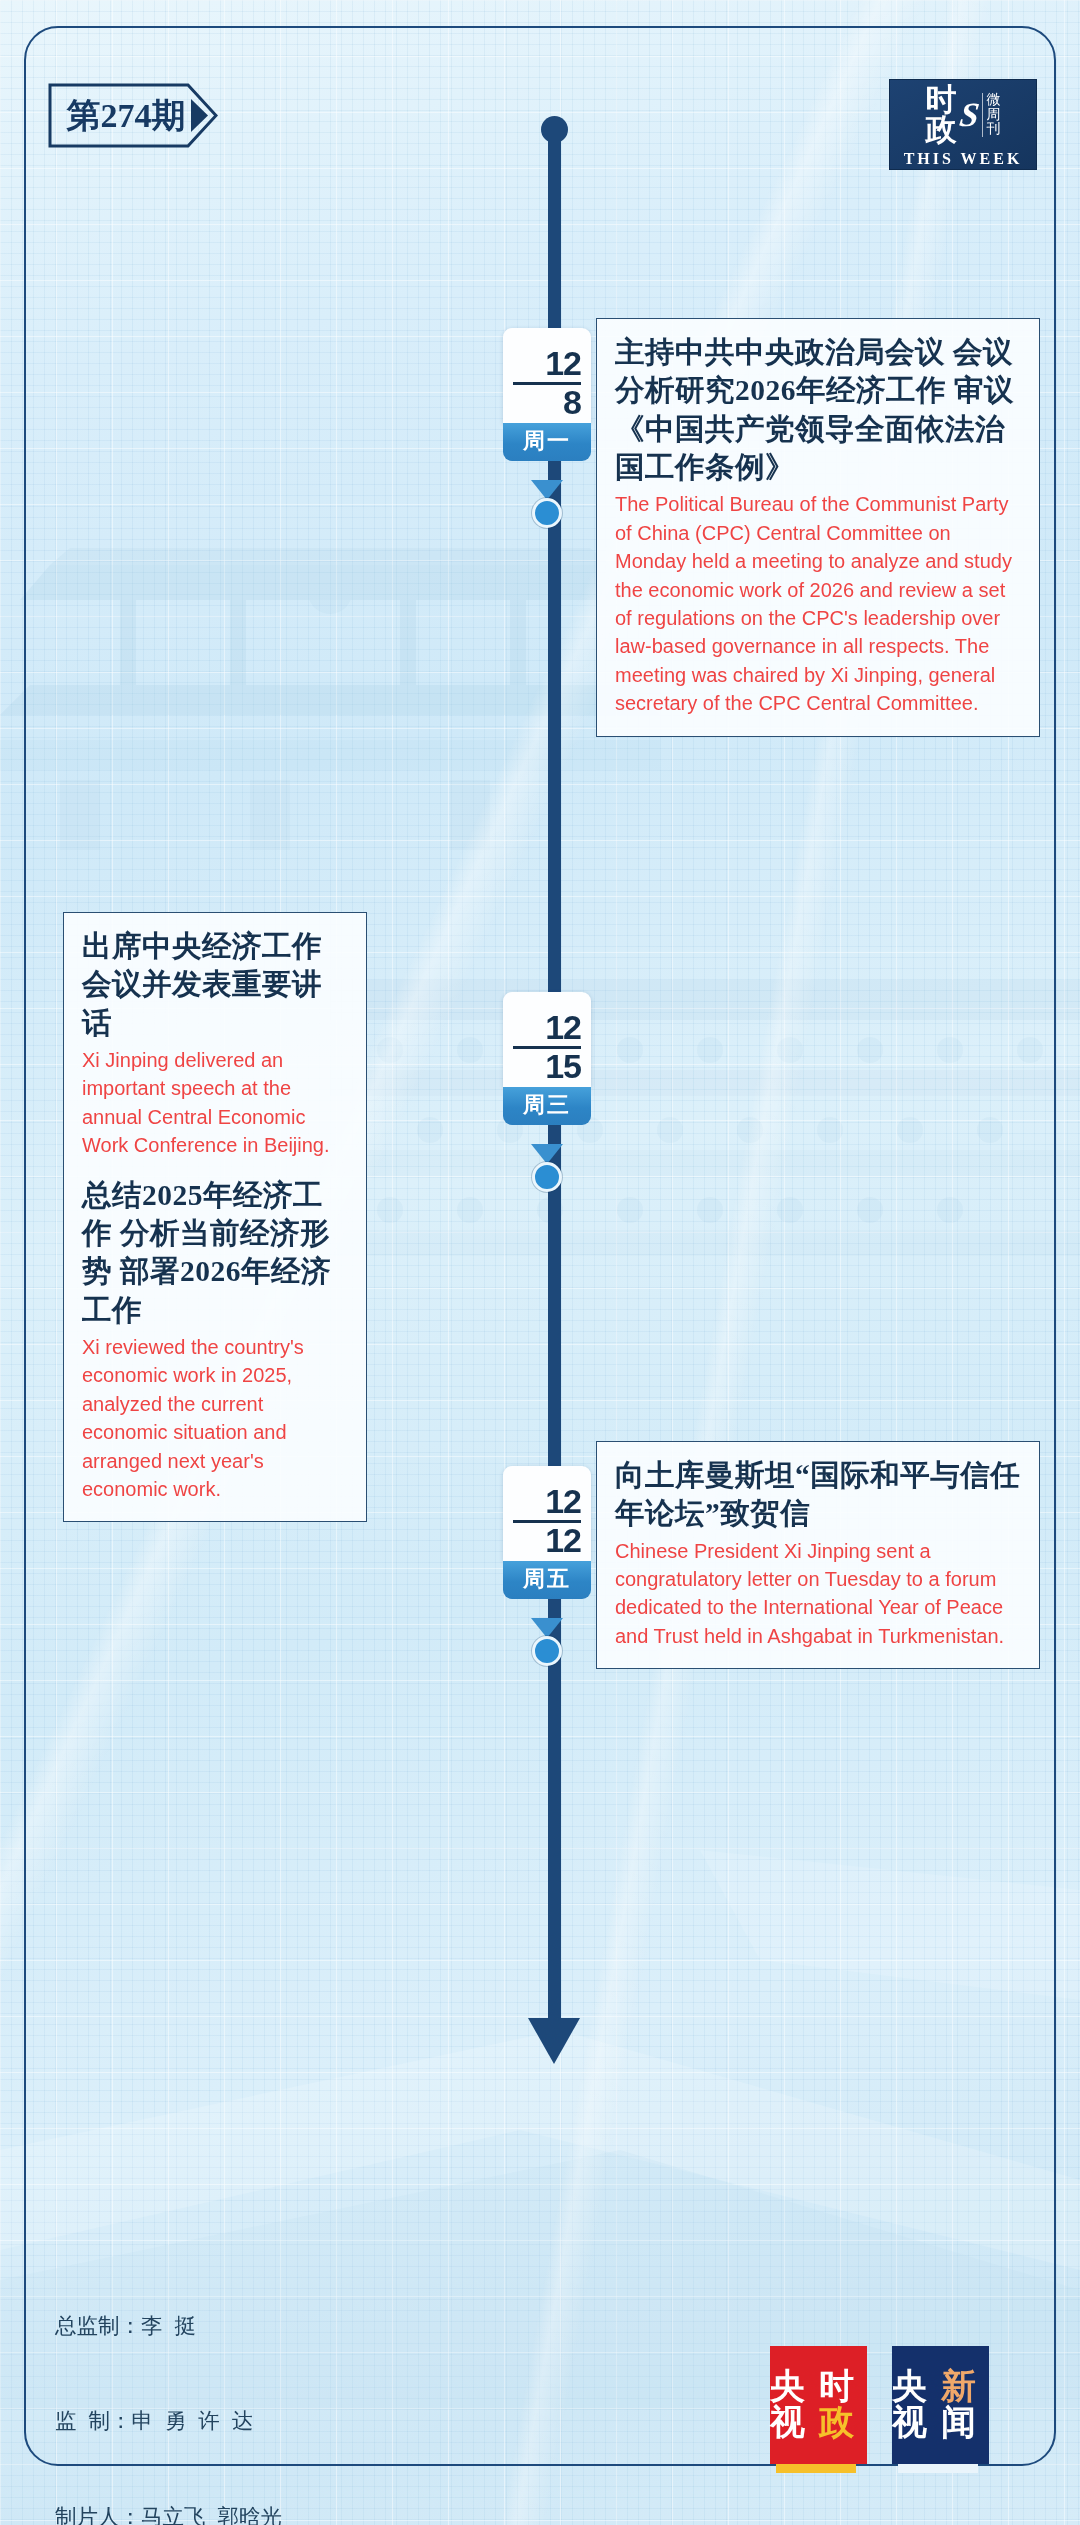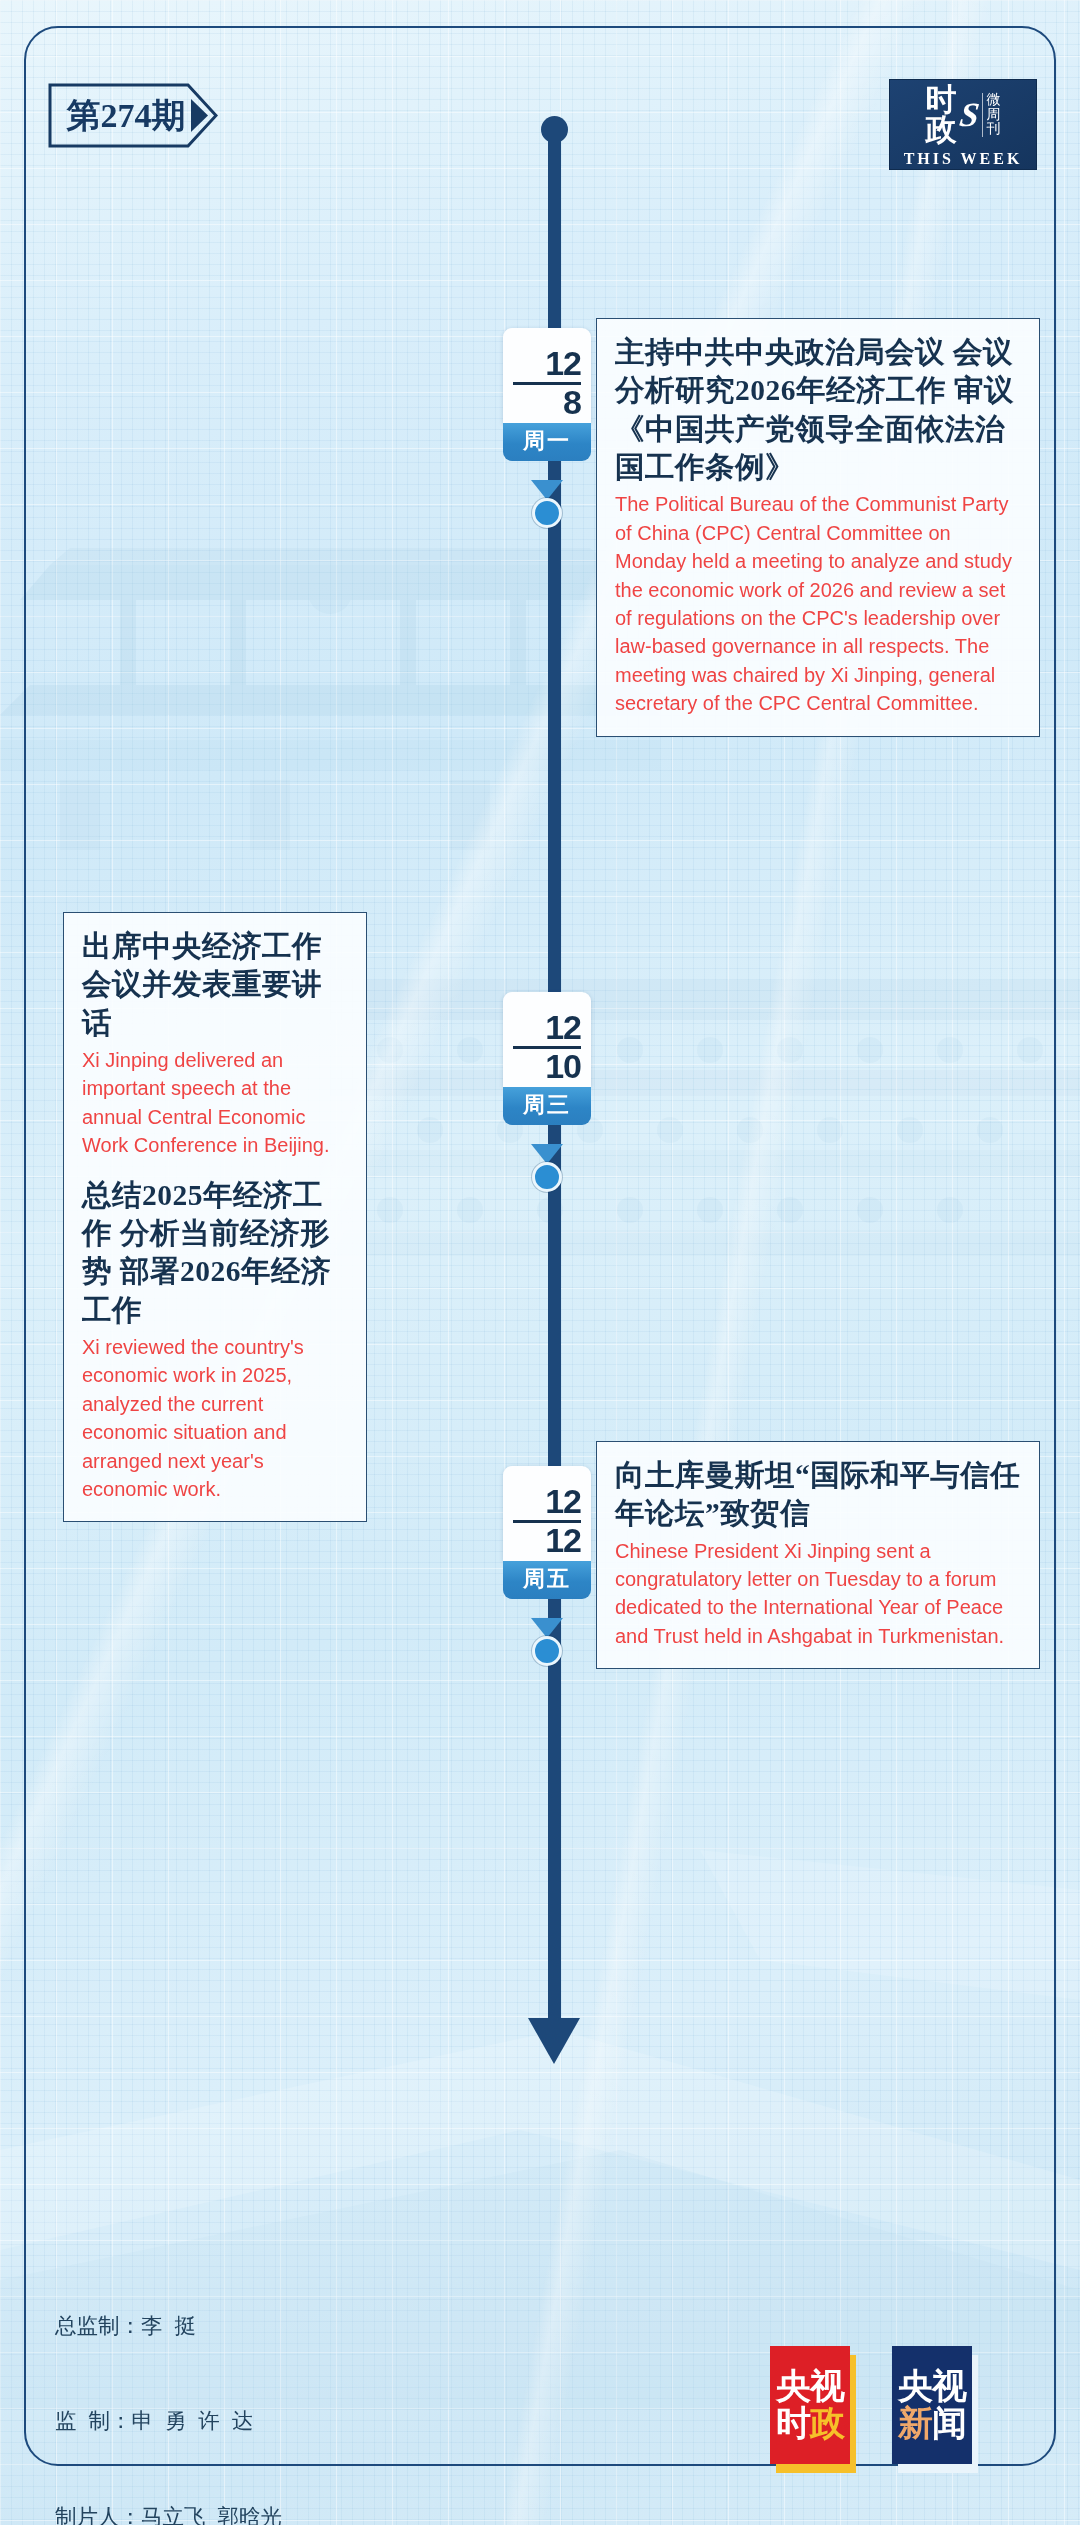--- a/index.html
+++ b/index.html
@@ -304,23 +304,22 @@
     height: 118px;
   }
   .clogo .shadowbar {
     position: absolute;
     left: 6px; top: 9px;
     width: 80px; height: 118px;
   }
   .clogo .plate {
     position: absolute;
     left: 0; top: 0;
-    width: 80px; height: 118px;
+    width: 97px; height: 118px;
     display: flex;
-    flex-direction: column;
     align-items: center;
     justify-content: center;
     gap: 1px;
   }
   .clogo .ln {
     font-family: "Liberation Serif", "DejaVu Serif", serif;
     font-size: 35px;
     font-weight: 700;
     line-height: 1.02;
     letter-spacing: -1px;
@@ -450,21 +449,21 @@
 
   <div class="card" style="left:596px; top:318px; width:444px;">
     <p class="card-title">主持中共中央政治局会议 会议分析研究2026年经济工作 审议《中国共产党领导全面依法治国工作条例》</p>
     <p class="card-body">The Political Bureau of the Communist Party of China (CPC) Central Committee on Monday held a meeting to analyze and study the economic work of 2026 and review a set of regulations on the CPC's leadership over law-based governance in all respects. The meeting was chaired by Xi Jinping, general secretary of the CPC Central Committee.</p>
   </div>
 
   <div class="date-marker" style="left:503px; top:992px;">
     <div class="date-box">
       <div class="date-mm">12</div>
       <div class="date-rule"></div>
-      <div class="date-dd">10</div>
+      <div class="date-dd">15</div>
     </div>
     <div class="date-week">周三</div>
     <div class="marker-pointer" style="top:152px;"></div>
     <div class="node-dot" style="top:170px;"></div>
   </div>
 
   <div class="card" style="left:37px; top:912px; width:304px;margin-left:26px;">
     <p class="card-title">出席中央经济工作会议并发表重要讲话</p>
     <p class="card-body">Xi Jinping delivered an important speech at the annual Central Economic Work Conference in Beijing.</p>
     <p class="card-title">总结2025年经济工作 分析当前经济形势 部署2026年经济工作</p>

